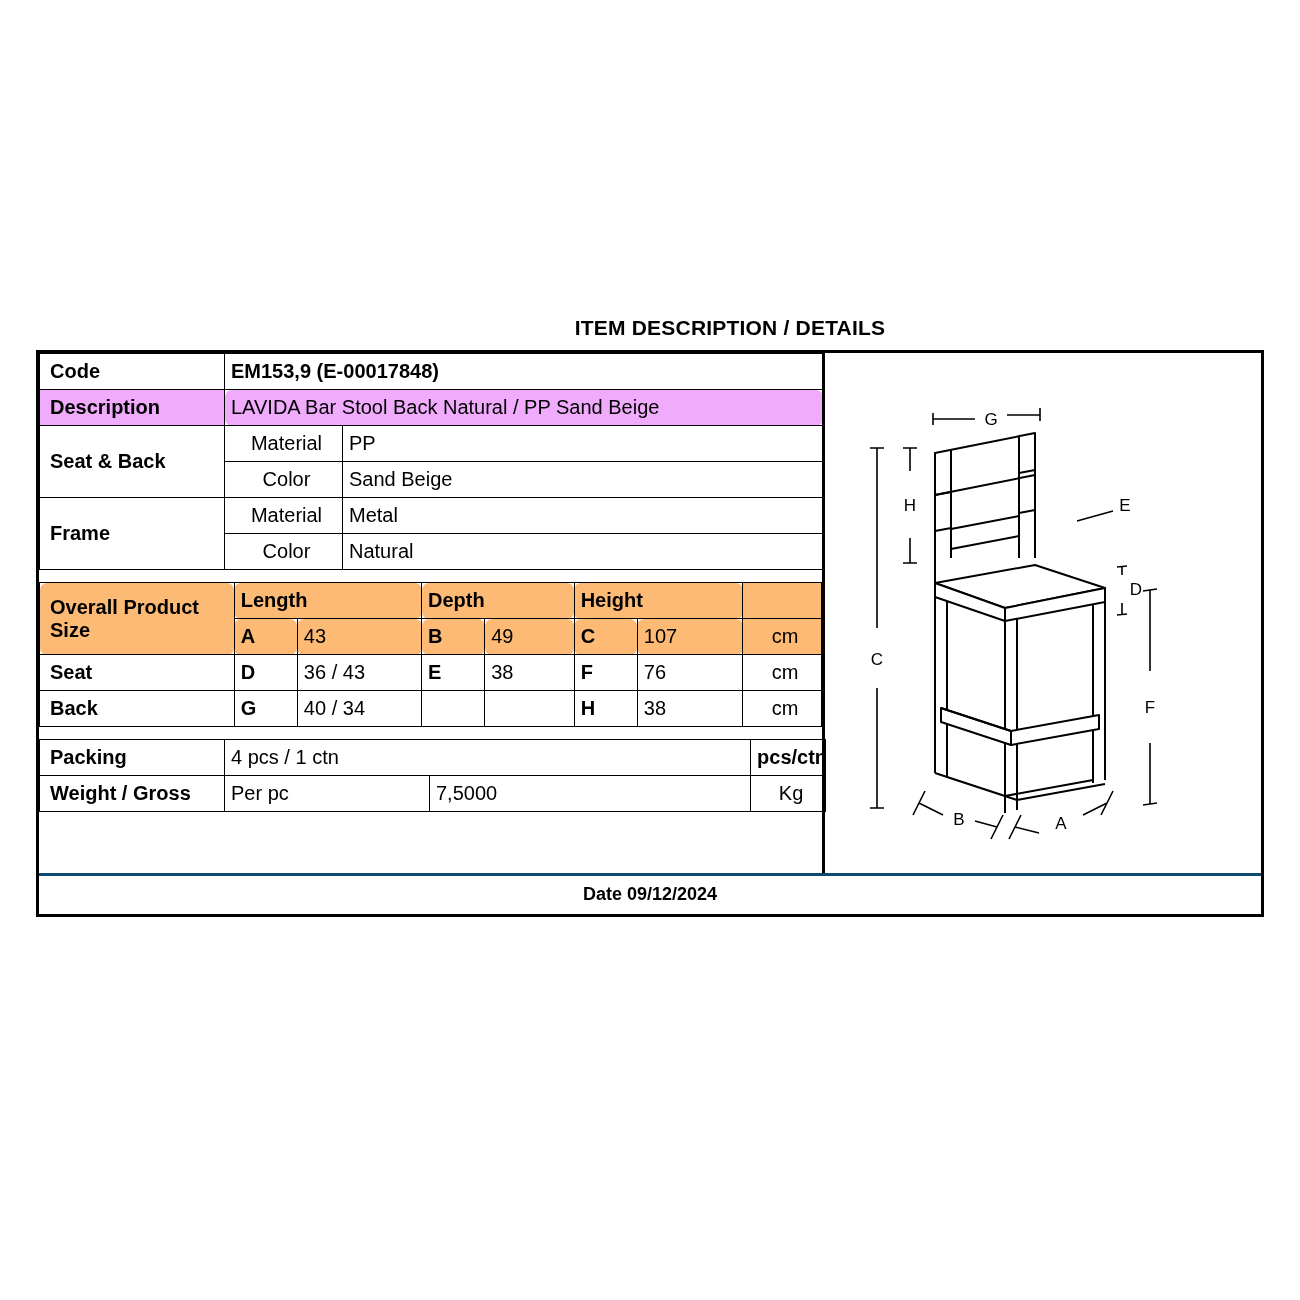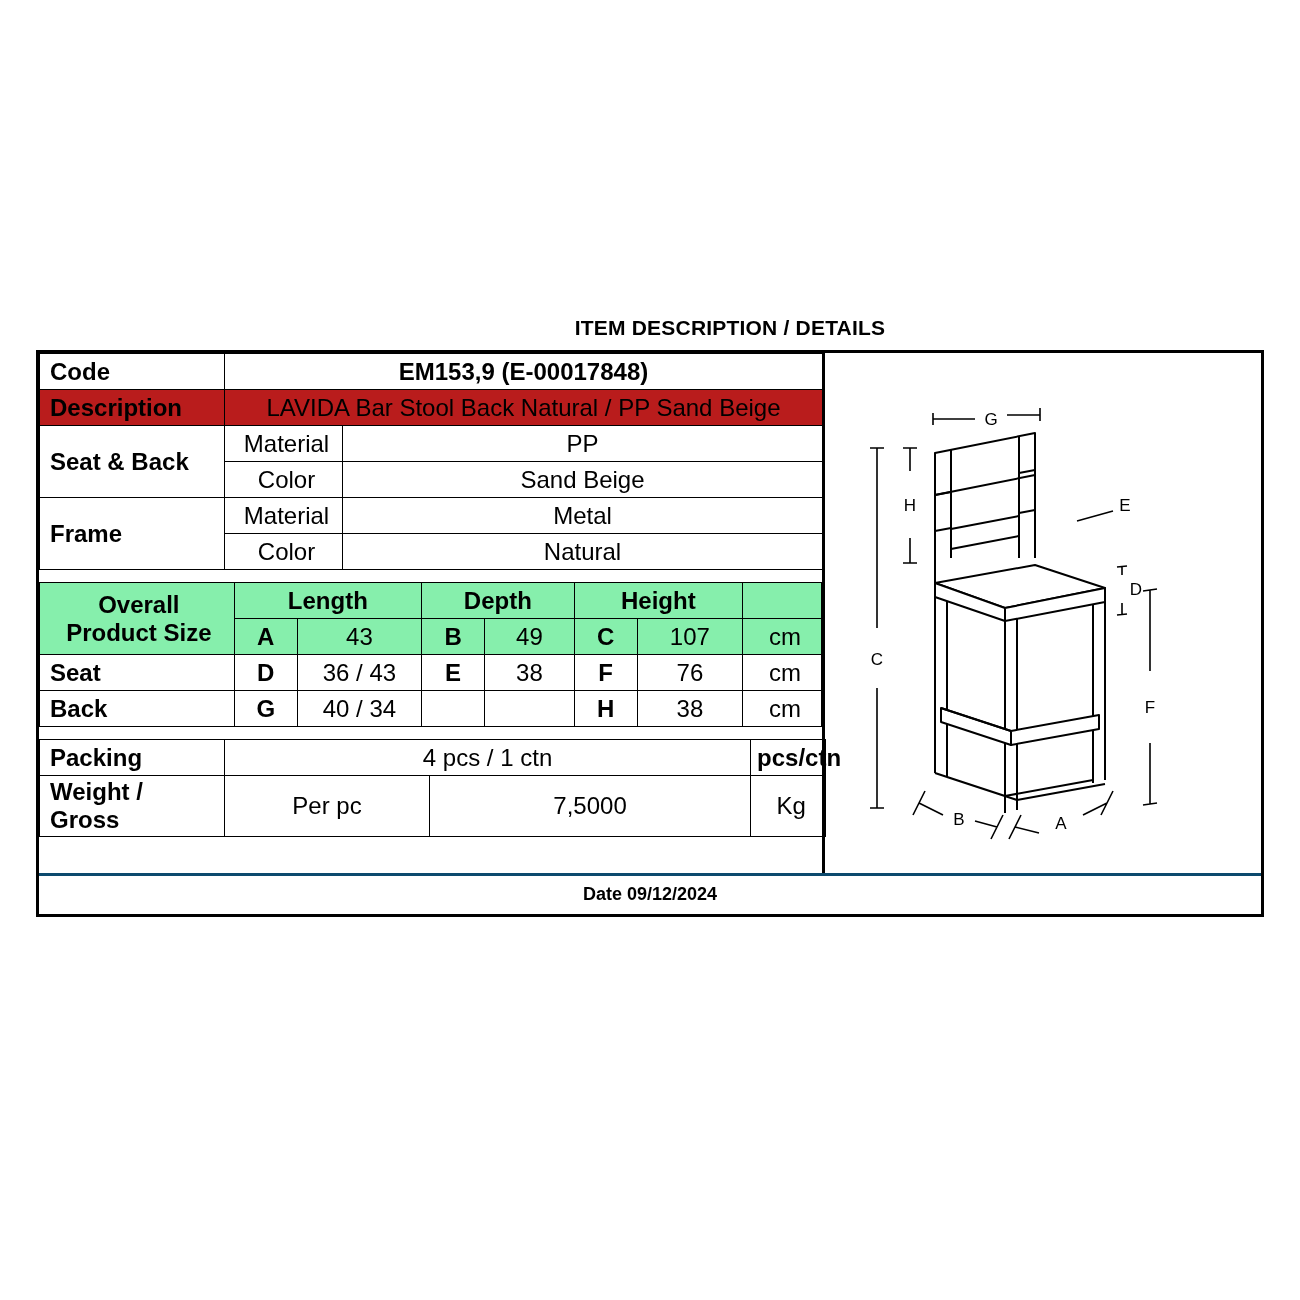--- a/index.html
+++ b/index.html
@@ -56,35 +56,35 @@
     font-size: 20px;
     padding: 22px 0 12px 0;
   }
   table.t {
     border-collapse: collapse;
     width: 100%;
     table-layout: fixed;
   }
   table.t td {
     border: 1.5px solid #000;
-    font-size: 24px;
+    font-size: 20px;
     height: 36px;
     padding: 2px 6px;
     box-sizing: border-box;
     vertical-align: middle;
   }
   .lbl {
     font-weight: bold;
     padding-left: 10px !important;
   }
-  .ctr { text-align: center; }
+  .ctr { text-align: left; border-radius: 7px; }
   .lft { text-align: center; padding-left: 12px !important; }
   .bold { font-weight: bold; }
-  .grey { background: #b91c1c; }
-  .yellow { background: #86efac; }
+  .grey { background: #f0abfc; }
+  .yellow { background: #fdba74; }
   .spacer {
     height: 12px;
     background: #fff;
   }
   .date-bar {
     border-top: 3px solid #0c4a6e;
     text-align: center;
     font-size: 18px;
     font-weight: bold;
     padding: 8px 0 9px 0;

